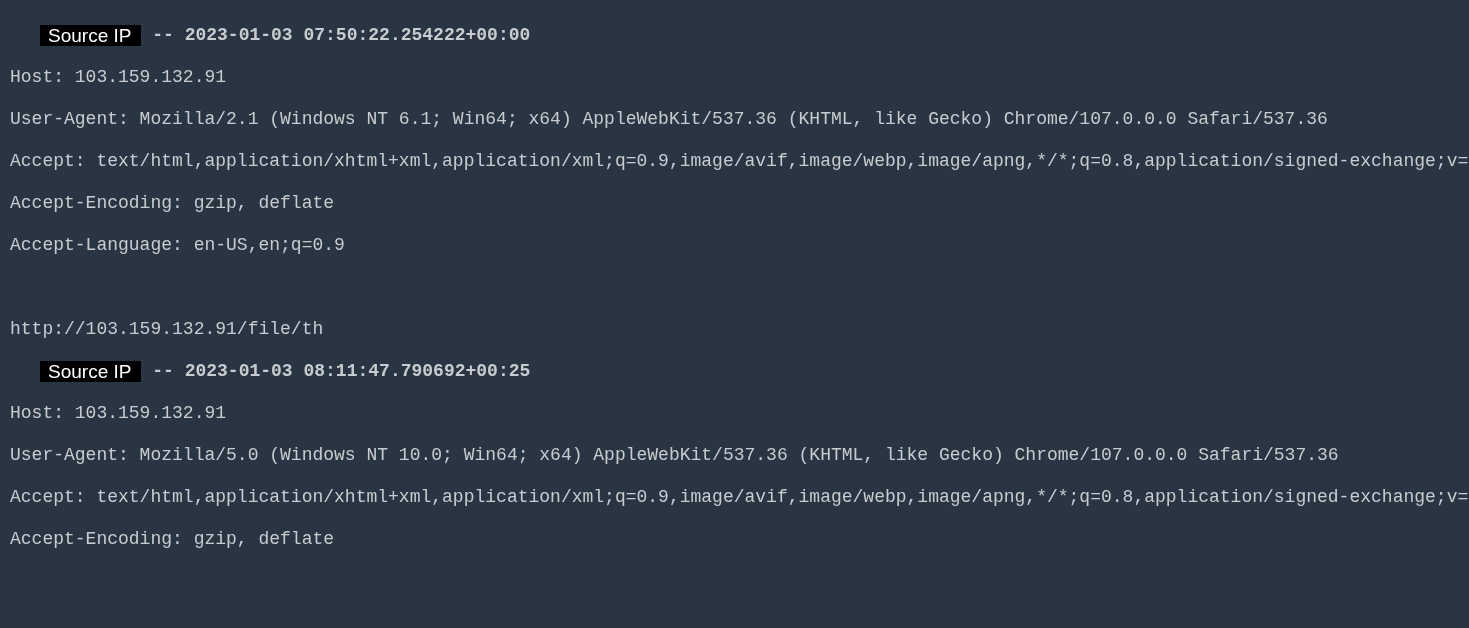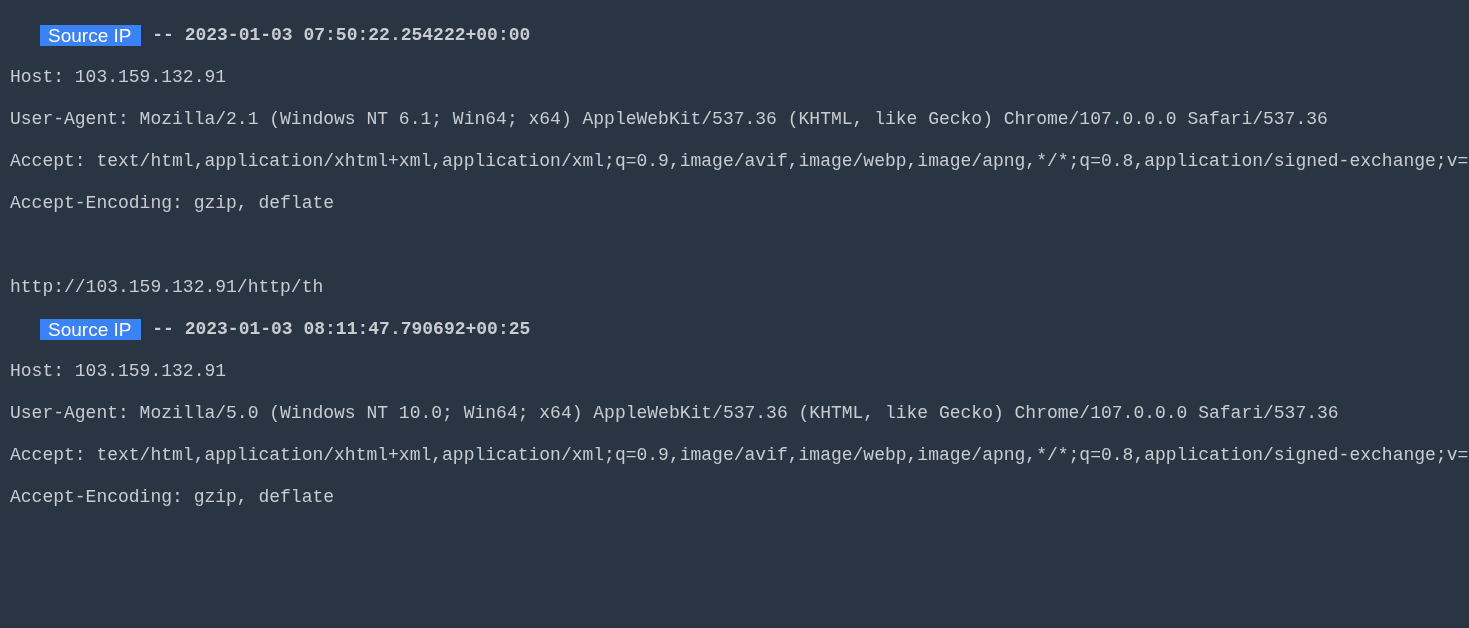--- a/index.html
+++ b/index.html
@@ -1,39 +1,40 @@
 <!DOCTYPE html>
 <html><head>
 <meta charset="utf-8">
 <style>
   html,body{margin:0;padding:0;background:#2a3543;color:#c8ccd0;
     font-family:Consolas,Menlo,"Liberation Mono",monospace;
     font-size:18px;line-height:21px;}
   .term{padding:4px 10px 12px 10px;white-space:pre;}
   .line{position:relative;}
-  .badge{position:relative;display:inline-block;background:#3b82f6;color:#fff;
+  .badge{position:relative;display:inline-block;background:#000000;color:#fff;
     padding:0 10px 0 8px;font-size:19px;line-height:21px;height:21px;
     vertical-align:top;white-space:nowrap;letter-spacing:0;
     font-family:"Segoe UI",Arial,sans-serif;font-weight:400;}
   .badge-top{margin-left:30px;}
   .badge-mid{margin-left:30px;}
   .after{display:inline;font-weight:bold;}
   .blank{height:21px;}
 </style>
 </head>
 <body>
 
 <div class="term">
 <div class="line"><span class="badge badge-top">Source IP</span><span class="after"> -- 2023-01-03 07:50:22.254222+00:00</span></div>
 <div class="line">Host: 103.159.132.91</div>
 <div class="line">User-Agent: Mozilla/2.1 (Windows NT 6.1; Win64; x64) AppleWebKit/537.36 (KHTML, like Gecko) Chrome/107.0.0.0 Safari/537.36</div>
 <div class="line">Accept: text/html,application/xhtml+xml,application/xml;q=0.9,image/avif,image/webp,image/apng,*/*;q=0.8,application/signed-exchange;v=b3;q=0.9</div>
 <div class="line">Accept-Encoding: gzip, deflate</div>
+<div class="line">Accept-Language: en-US,en;q=0.9</div>
 <div class="blank"></div>
-<div class="line">http://103.159.132.91/http/th</div>
+<div class="line">http://103.159.132.91/file/th</div>
 <div class="line"><span class="badge badge-mid">Source IP</span><span class="after"> -- 2023-01-03 08:11:47.790692+00:25</span></div>
 <div class="line">Host: 103.159.132.91</div>
 <div class="line">User-Agent: Mozilla/5.0 (Windows NT 10.0; Win64; x64) AppleWebKit/537.36 (KHTML, like Gecko) Chrome/107.0.0.0 Safari/537.36</div>
 <div class="line">Accept: text/html,application/xhtml+xml,application/xml;q=0.9,image/avif,image/webp,image/apng,*/*;q=0.8,application/signed-exchange;v=b3;q=0.9</div>
 <div class="line">Accept-Encoding: gzip, deflate</div>
 
 
 
 
 

